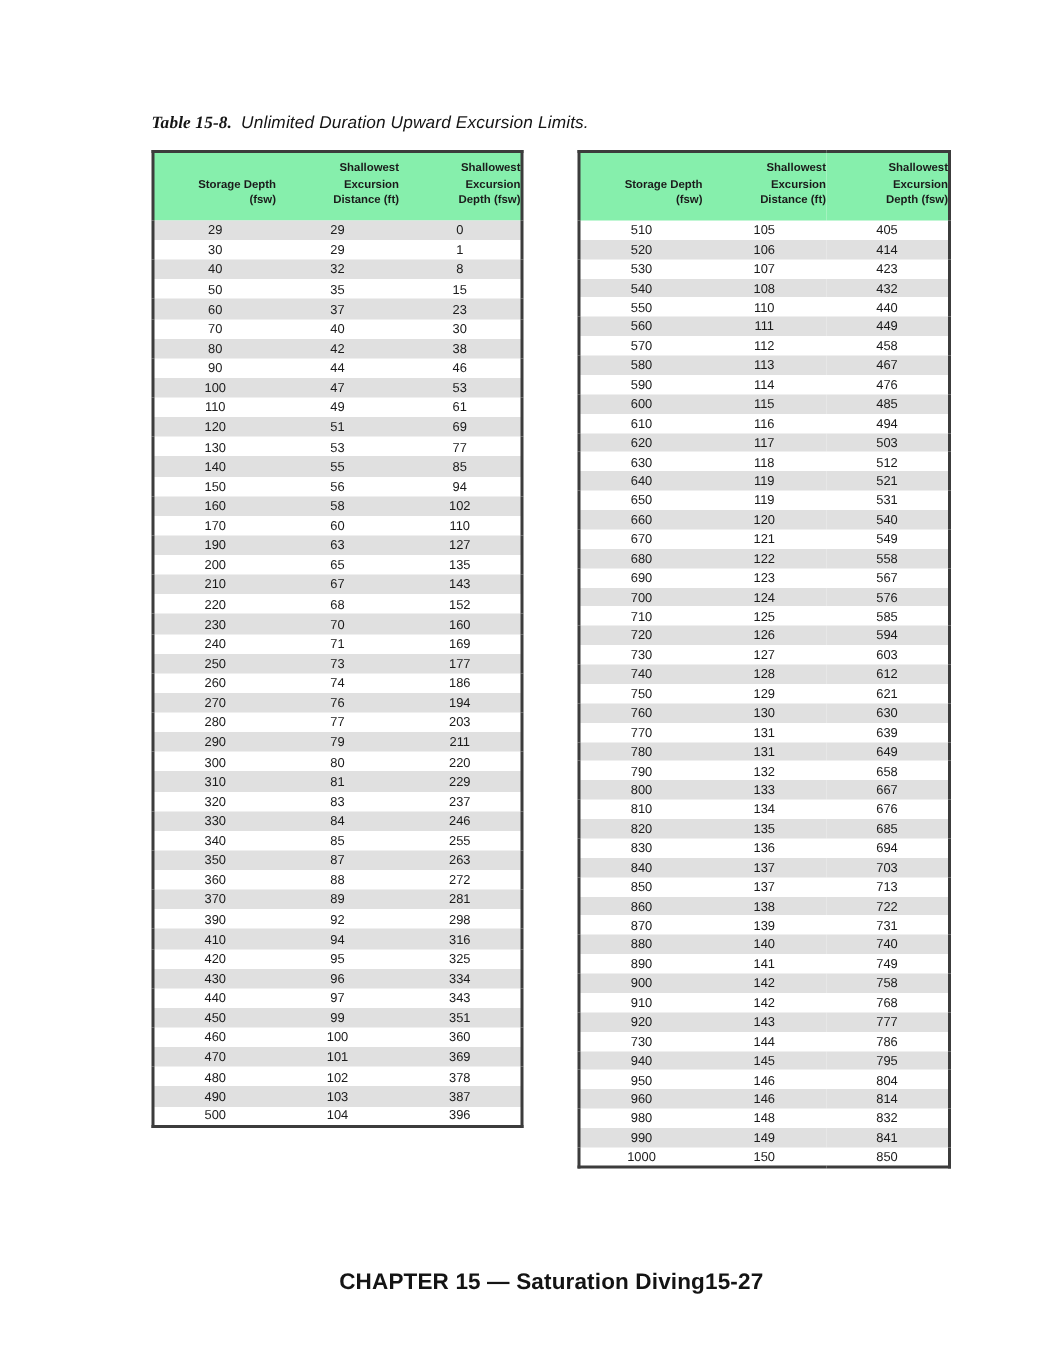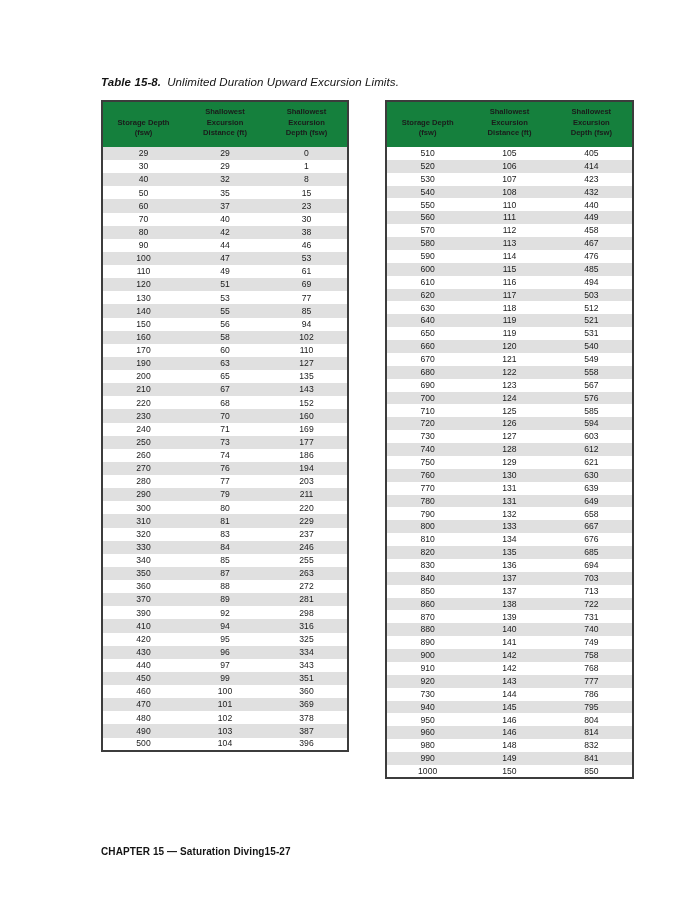--- a/index.html
+++ b/index.html
@@ -17,64 +17,64 @@
   }
   .caption {
     position: absolute;
     left: 101px;
     top: 76px;
     font-size: 11.5px;
     font-style: italic;
     letter-spacing: 0.1px;
     white-space: nowrap;
   }
-  .caption .cap-label { font-weight: bold; margin-right: 6px; }
+  .caption .cap-label { font-weight: bold; margin-right: 6px; font-family: Liberation Serif, serif; }
   table.data-table {
     position: absolute;
     top: 100px;
     border-collapse: collapse;
     table-layout: fixed;
     border: 2px solid #3c3c3c;
     background: #ffffff;
   }
   table.table-left  { left: 101px; width: 248px; }
   table.table-right { left: 385px; width: 249px; }
   table.data-table col { width: 33.33%; }
   table.data-table thead th {
     font-size: 7.6px;
     font-weight: bold;
     line-height: 1.4;
-    text-align: center;
+    text-align: right;
     vertical-align: bottom;
     white-space: pre-line;
     padding: 5px 0 8px 0;
     height: 45px;
-    background: #15803d;
+    background: #86efac;
     color: #1b1b1b;
   }
   table.data-table tbody td {
     font-size: 8.6px;
     line-height: 1;
     text-align: center;
     vertical-align: middle;
     padding: 0;
     color: #1b1b1b;
   }
   table.table-left  tbody td { height: 13.14px; }
   table.table-right tbody td { height: 12.88px; }
   table.table-left  tbody tr:nth-child(odd)  td { background: #e0e0e0; }
   table.table-right tbody tr:nth-child(even) td { background: #e0e0e0; }
   .footer {
     position: absolute;
     left: 101px;
     top: 846px;
     width: 533px;
     display: flex;
-    justify-content: flex-start;
-    font-size: 10px;
+    justify-content: center;
+    font-size: 15px;
     font-weight: bold;
     letter-spacing: 0.1px;
   }
 </style>
 </head>
 <body>
 
 <div class="sheet">
 
   <div class="caption">

